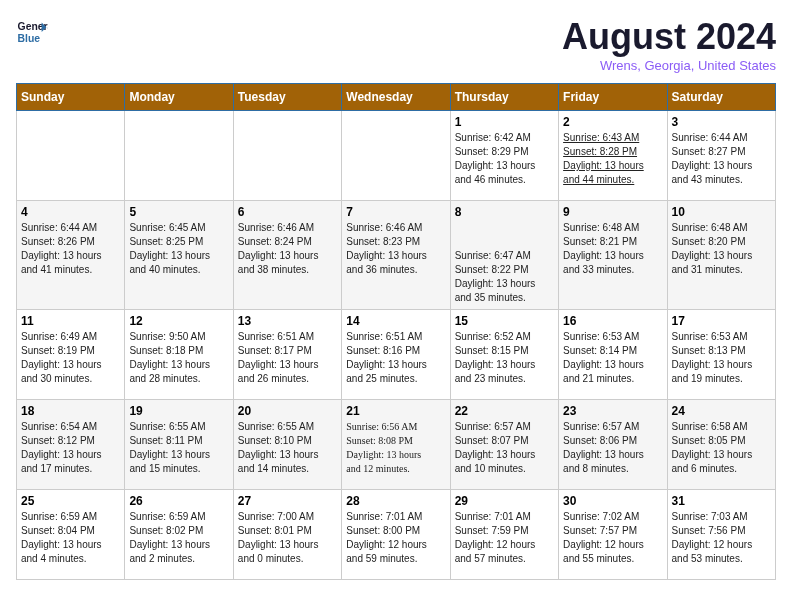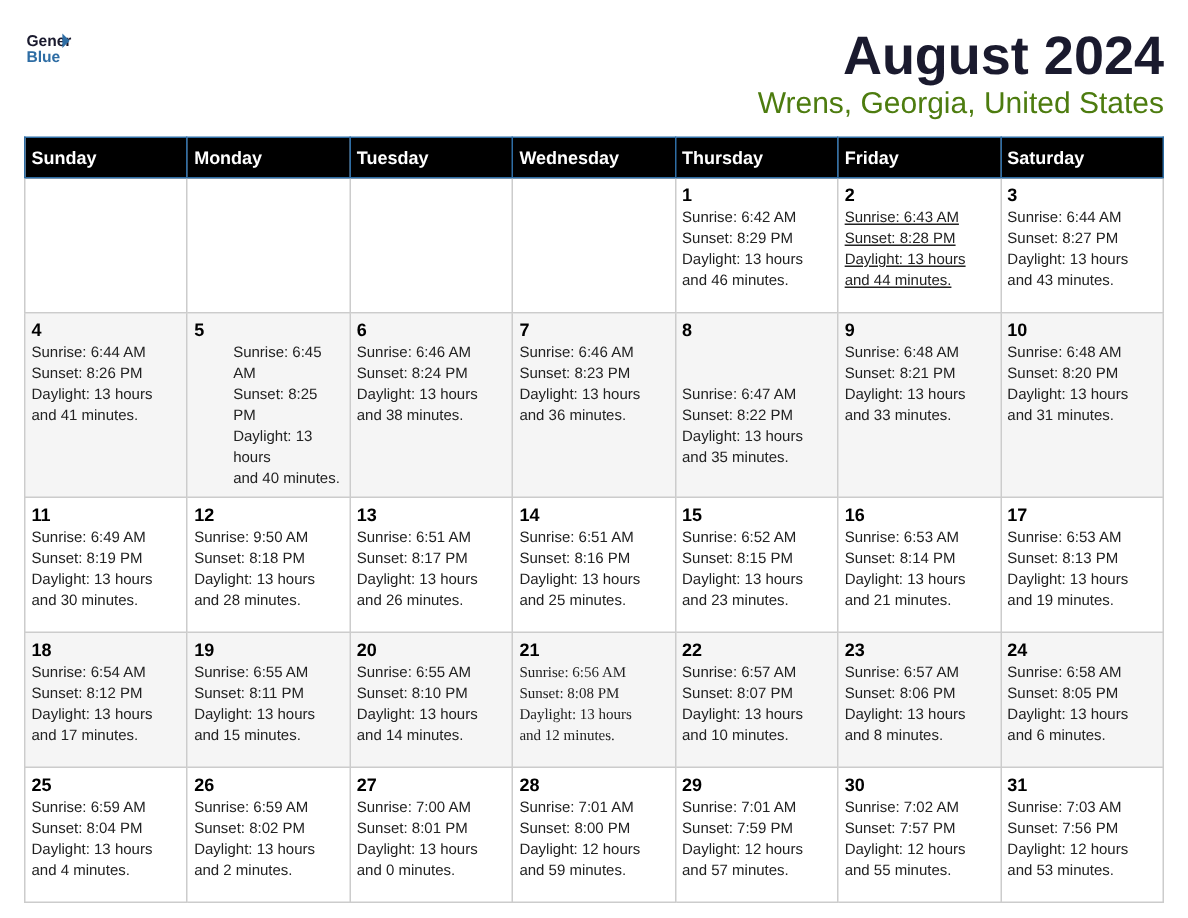--- a/index.html
+++ b/index.html
@@ -27,30 +27,30 @@
     }
     .title-area {
       text-align: right;
     }
     .main-title {
       font-size: 36px;
       font-weight: bold;
       color: #1a1a2e;
     }
     .subtitle {
-      font-size: 20px;
-      color: #4d7c0f;
+      font-size: 13px;
+      color: #8b5cf6;
     }
     .calendar {
       width: 100%;
       border-collapse: collapse;
       font-size: 11px;
     }
     .calendar thead th {
-      background-color: #000000;
+      background-color: #a16207;
       color: #fff;
       padding: 6px 4px;
       text-align: left;
       font-size: 12px;
       font-weight: bold;
       border: 1px solid #2e6da4;
     }
     .calendar tbody td {
       border: 1px solid #ccc;
       vertical-align: top;
@@ -136,21 +136,21 @@
       <tr>
         <td>
           <div class="day-number">4</div>
           <div class="day-detail" style="white-space: pre-line;">Sunrise: 6:44 AM
 Sunset: 8:26 PM
 Daylight: 13 hours
 and 41 minutes.</div>
         </td>
         <td>
           <div class="day-number">5</div>
-          <div class="day-detail" style="white-space: pre-line; margin-left: 26px;">Sunrise: 6:45 AM
+          <div class="day-detail" style="white-space: pre-line;">Sunrise: 6:45 AM
 Sunset: 8:25 PM
 Daylight: 13 hours
 and 40 minutes.</div>
         </td>
         <td>
           <div class="day-number">6</div>
           <div class="day-detail" style="white-space: pre-line;">Sunrise: 6:46 AM
 Sunset: 8:24 PM
 Daylight: 13 hours
 and 38 minutes.</div>

